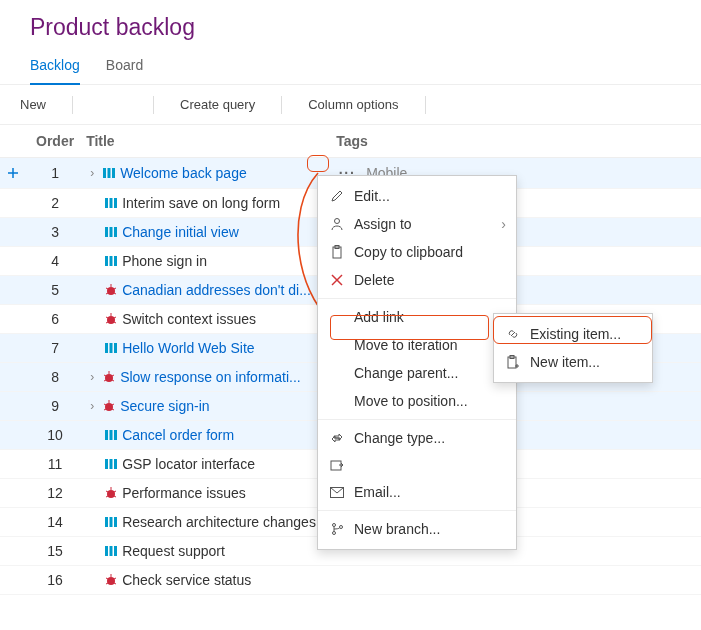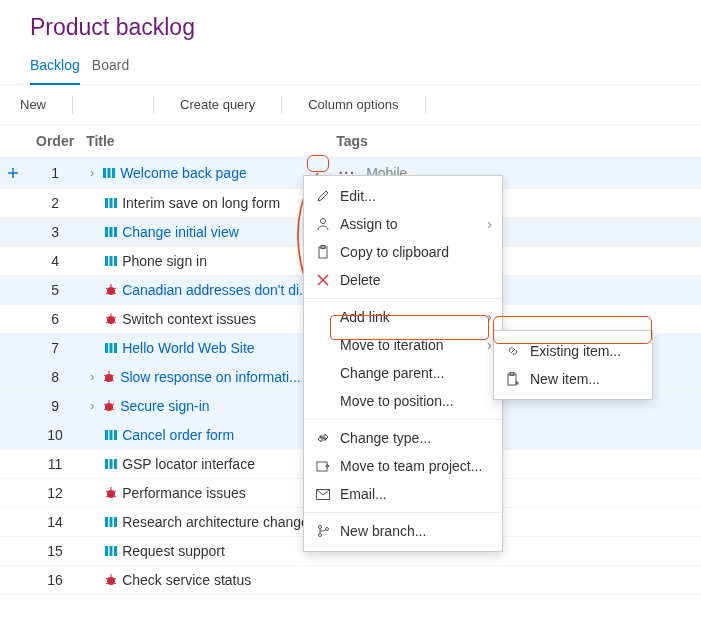--- a/index.html
+++ b/index.html
@@ -1,18 +1,18 @@
 <!DOCTYPE html>
 <html><head>
 <meta charset="utf-8">
 <style>
 * { box-sizing: border-box; margin: 0; padding: 0; }
 body { font-family: "Segoe UI", Arial, sans-serif; font-size: 14px; color: #333; background: #fff; width: 701px; }
 .page-title { font-size: 23px; font-weight: 400; color: #701a75; padding: 14px 0 10px 30px; }
-.tabs { display: flex; gap: 12px; padding-left: 30px; border-bottom: 1px solid #eee; }
+.tabs { display: flex; gap: 26px; padding-left: 30px; border-bottom: 1px solid #eee; }
 .tab { padding: 6px 0 10px 0; color: #666; cursor: pointer; }
 .tab.active { color: #0078d4; border-bottom: 2px solid #0078d4; margin-bottom: -1px; }
 .toolbar { display: flex; align-items: center; gap: 8px; padding: 8px 0 8px 10px; border-bottom: 1px solid #eee; font-size: 13px; color: #444; }
 .toolbar .btn { padding: 4px 10px; cursor: pointer; }
 .toolbar .sep { width: 1px; height: 18px; background: #ddd; margin: 0 8px; }
 .icon-btn { width: 16px; height: 16px; display: inline-flex; align-items: center; justify-content: center; }
 .table { width: 100%; border-collapse: collapse; }
 .table-head th { text-align: left; font-weight: 700; color: #666; padding: 8px 6px; border-bottom: 1px solid #eee; }
 .col-add { width: 30px; }
 .col-order { width: 48px; text-align: center !important; }
@@ -22,22 +22,22 @@
 .row .order { text-align: center; color: #333; }
 .row .title-cell { display: flex; align-items: center; gap: 4px; overflow: hidden; white-space: nowrap; }
 .row .wi-icon { flex-shrink: 0; }
 .row .title-text { color: #333; white-space: nowrap; overflow: hidden; text-overflow: ellipsis; }
 .row .title-text.link { color: #0066cc; }
 .row.selected { background: #edf6ff; }
 .row.selected td:first-child { position: relative; }
 .chevron { color: #888; font-size: 12px; padding: 0 4px; flex-shrink: 0; }
 .add-icon { color: #0078d4; }
 .more-btn { width: 22px; height: 18px; display: inline-flex; align-items: center; justify-content: center; color: #666; font-weight: bold; letter-spacing: 1px; border-radius: 2px; }
-.context-menu { position: absolute; left: 303px; top: 175px; width: 200px; background: #fff; border: 1px solid #ccc; box-shadow: 0 4px 10px rgba(0,0,0,0.15); padding: 6px 0; z-index: 10; }
-.submenu { position: absolute; left: 493px; top: 330px; width: 160px; background: #fff; border: 1px solid #ccc; box-shadow: 0 4px 10px rgba(0,0,0,0.15); padding: 6px 0; z-index: 11; }
+.context-menu { position: absolute; left: 317px; top: 175px; width: 200px; background: #fff; border: 1px solid #ccc; box-shadow: 0 4px 10px rgba(0,0,0,0.15); padding: 6px 0; z-index: 10; }
+.submenu { position: absolute; left: 493px; top: 313px; width: 160px; background: #fff; border: 1px solid #ccc; box-shadow: 0 4px 10px rgba(0,0,0,0.15); padding: 6px 0; z-index: 11; }
 .menu-item { display: flex; align-items: center; gap: 8px; padding: 6px 10px; cursor: pointer; color: #333; }
 .menu-item .mi-icon { width: 18px; display: inline-flex; justify-content: center; color: #666; }
 .menu-item .mi-chevron { margin-left: auto; color: #888; }
 .menu-divider { height: 1px; background: #eee; margin: 4px 0; }
 .highlight-box1 { position: absolute; border: 1.6px solid #e64a19; border-radius: 6px; left: 307px; top: 155px; width: 22px; height: 17px; z-index: 20; pointer-events: none; }
 .highlight-box2 { position: absolute; border: 1.6px solid #e64a19; border-radius: 4px; left: 330px; top: 315px; width: 159px; height: 25px; z-index: 20; pointer-events: none; }
 .highlight-box3 { position: absolute; border: 1.6px solid #e64a19; border-radius: 6px; left: 493px; top: 316px; width: 159px; height: 28px; z-index: 20; pointer-events: none; }
 .arrow { position: absolute; left: 290px; top: 170px; width: 60px; height: 160px; z-index: 5; pointer-events: none; }
 svg { display: block; }
 </style>
@@ -449,21 +449,20 @@
     </span>
     <span>Change type...</span>
   </div>
   <div class="menu-item">
     <span class="mi-icon">
       <svg width="14" height="14">
           <rect x="1" y="3" width="10" height="9" fill="none" stroke="#555"></rect>
           <path d="M9 7l3 0 M11 5l2 2-2 2" fill="none" stroke="#555"></path>
         </svg>
     </span>
-    <span>Move to team project...</span>
   </div>
   <div class="menu-item">
     <span class="mi-icon">
       <svg width="14" height="11">
           <rect x="0.5" y="0.5" width="13" height="10" fill="none" stroke="#555"></rect>
           <polyline points="0.5,0.5 7,6 13.5,0.5" fill="none" stroke="#555"></polyline>
         </svg>
     </span>
     <span>Email...</span>
   </div>

